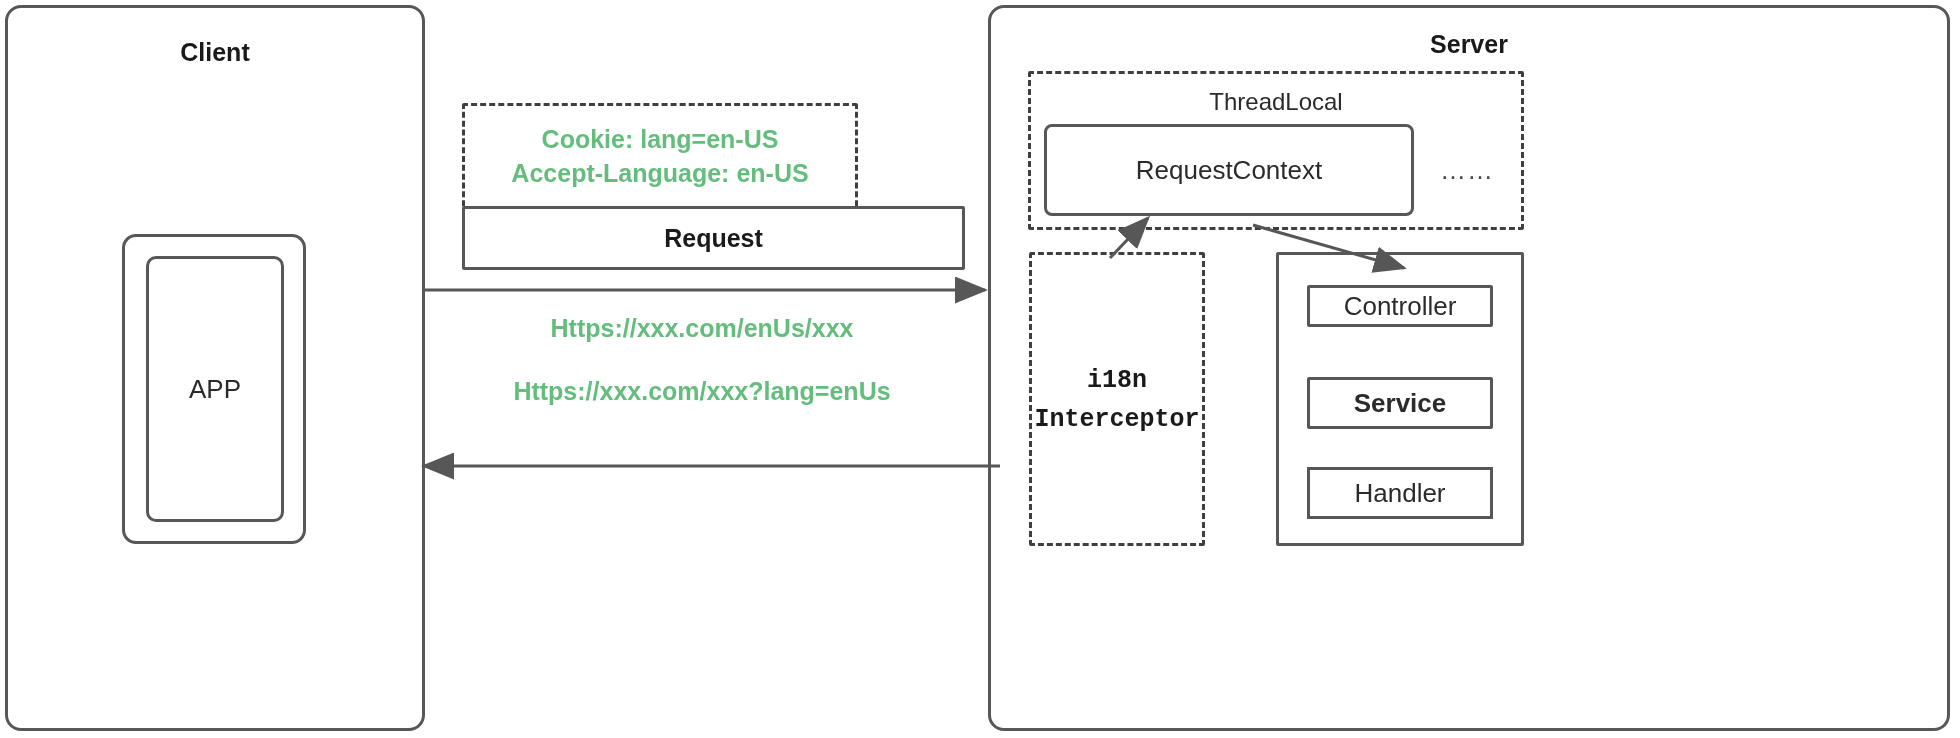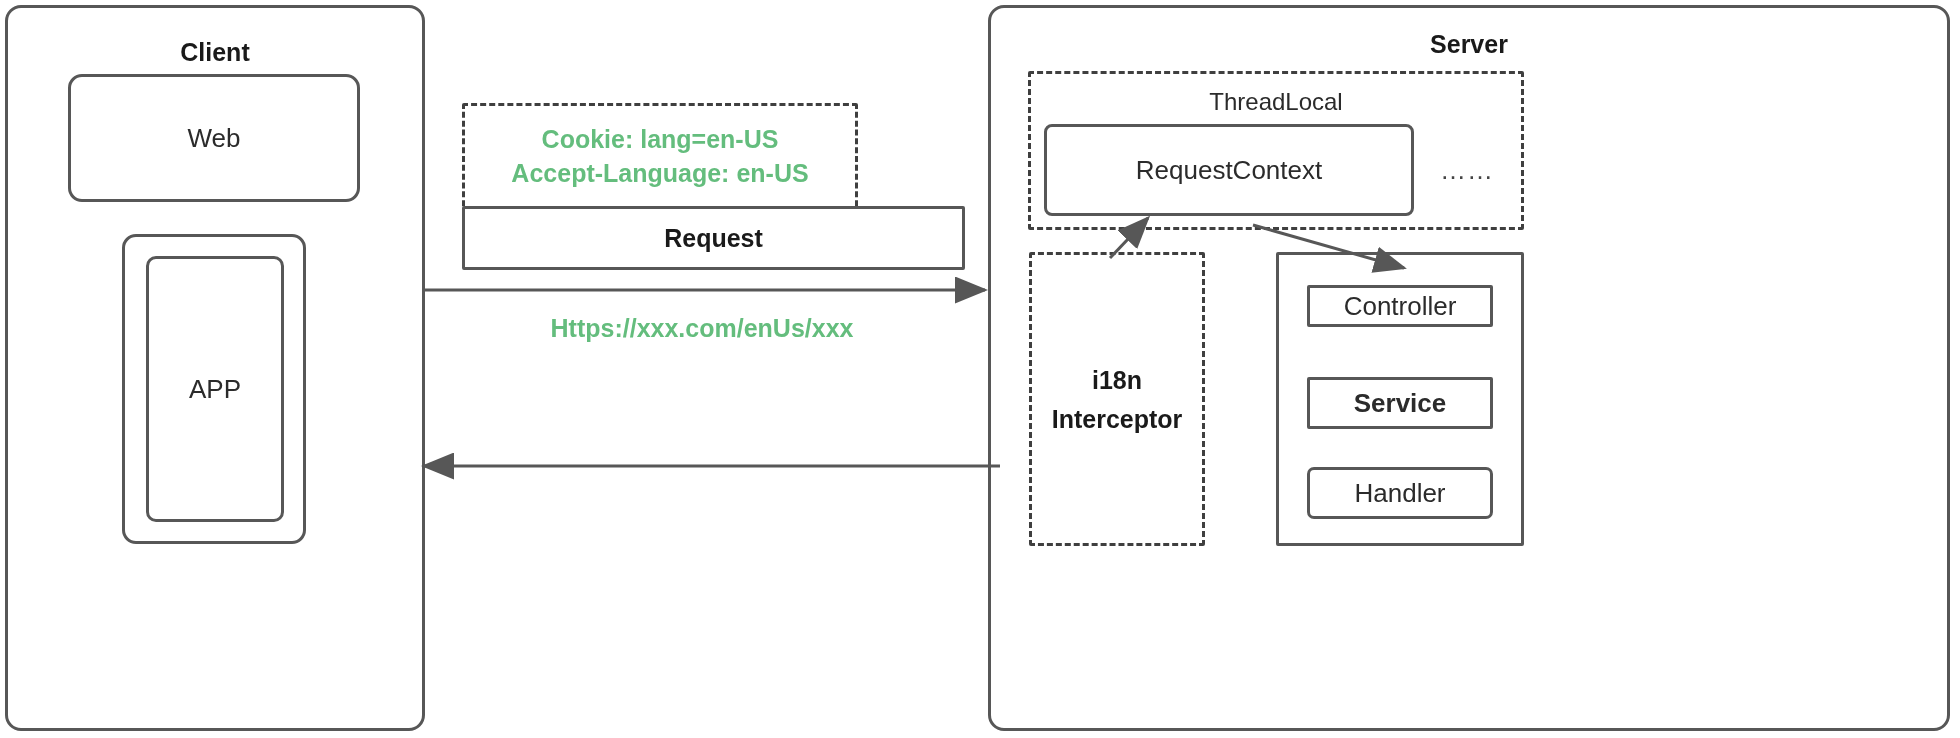--- a/index.html
+++ b/index.html
@@ -27,67 +27,65 @@
 </style>
 </head>
 <body>
 
 <div id="stage">
 
   <div class="box solid r-lg" style="left:5px;top:5px;width:420px;height:726px;">
     <div class="lbl lbl-center t-title" style="top:30px;">Client</div>
   </div>
 
-  <div class="box solid r-md flexmid" style="left:68px;top:74px;width:292px;height:128px;">
-    <span class="t-node">Web</span>
-  </div>
 
   <div class="box solid r-md" style="left:122px;top:234px;width:184px;height:310px;"></div>
   <div class="box solid r-sm flexmid" style="left:146px;top:256px;width:138px;height:266px;">
     <span class="t-node">APP</span>
   </div>
 
   <div class="box dashed" style="left:462px;top:103px;width:396px;height:165px;border-radius:2px;">
     <div class="lbl lbl-center green" style="top:19px;">Cookie: lang=en-US</div>
     <div class="lbl lbl-center green" style="top:53px;">Accept-Language: en-US</div>
   </div>
 
   <div class="box solid flexmid" style="left:462px;top:206px;width:503px;height:64px;border-radius:2px;">
     <span class="t-req">Request</span>
   </div>
 
   <div class="lbl green" style="left:462px;top:314px;width:480px;text-align:center;">Https://xxx.com/enUs/xxx</div>
+  <div class="lbl green" style="left:462px;top:377px;width:480px;text-align:center;">Https://xxx.com/xxx?lang=enUs</div>
 
   <div class="box solid r-lg" style="left:988px;top:5px;width:962px;height:726px;">
     <div class="lbl lbl-center t-title" style="top:22px;">Server</div>
   </div>
 
   <div class="box dashed" style="left:1028px;top:71px;width:496px;height:159px;border-radius:2px;">
     <div class="lbl lbl-center t-small" style="top:14px;">ThreadLocal</div>
   </div>
 
   <div class="box solid flexmid" style="left:1044px;top:124px;width:370px;height:92px;border-radius:8px;">
     <span class="t-node">RequestContext</span>
   </div>
 
   <div class="lbl dots" style="left:1440px;top:155px;">……</div>
 
-  <div class="box dashed" style="left:1029px;top:252px;width:176px;height:294px;border-radius:2px;">
+  <div class="box dashed" style="left:1029px;top:252px;width:176px;height:294px;border-radius:2px;font-family:Liberation Mono, monospace;">
     <div class="lbl lbl-center t-req" style="top:111px;">i18n</div>
     <div class="lbl lbl-center t-req" style="top:150px;">Interceptor</div>
   </div>
 
   <div class="box solid" style="left:1276px;top:252px;width:248px;height:294px;border-radius:2px;">
     <div class="box solid flexmid" style="left:28px;top:30px;width:186px;height:42px;border-radius:2px;">
       <span class="t-node">Controller</span>
     </div>
     <div class="box solid flexmid" style="left:28px;top:122px;width:186px;height:52px;border-radius:2px;font-weight:bold;">
       <span class="t-node">Service</span>
     </div>
-    <div class="box solid flexmid" style="left:28px;top:212px;width:186px;height:52px;border-radius:7px;">
+    <div class="box solid flexmid" style="left:28px;top:212px;width:186px;height:52px;border-radius:0;">
       <span class="t-node">Handler</span>
     </div>
   </div>
 
   <svg class="overlay">
     <defs>
       <marker id="ah" markerWidth="11" markerHeight="9" refX="10" refY="4.5" orient="auto">
         <path d="M0,0 L11,4.5 L0,9 z" fill="#575757"></path>
       </marker>
     </defs>

